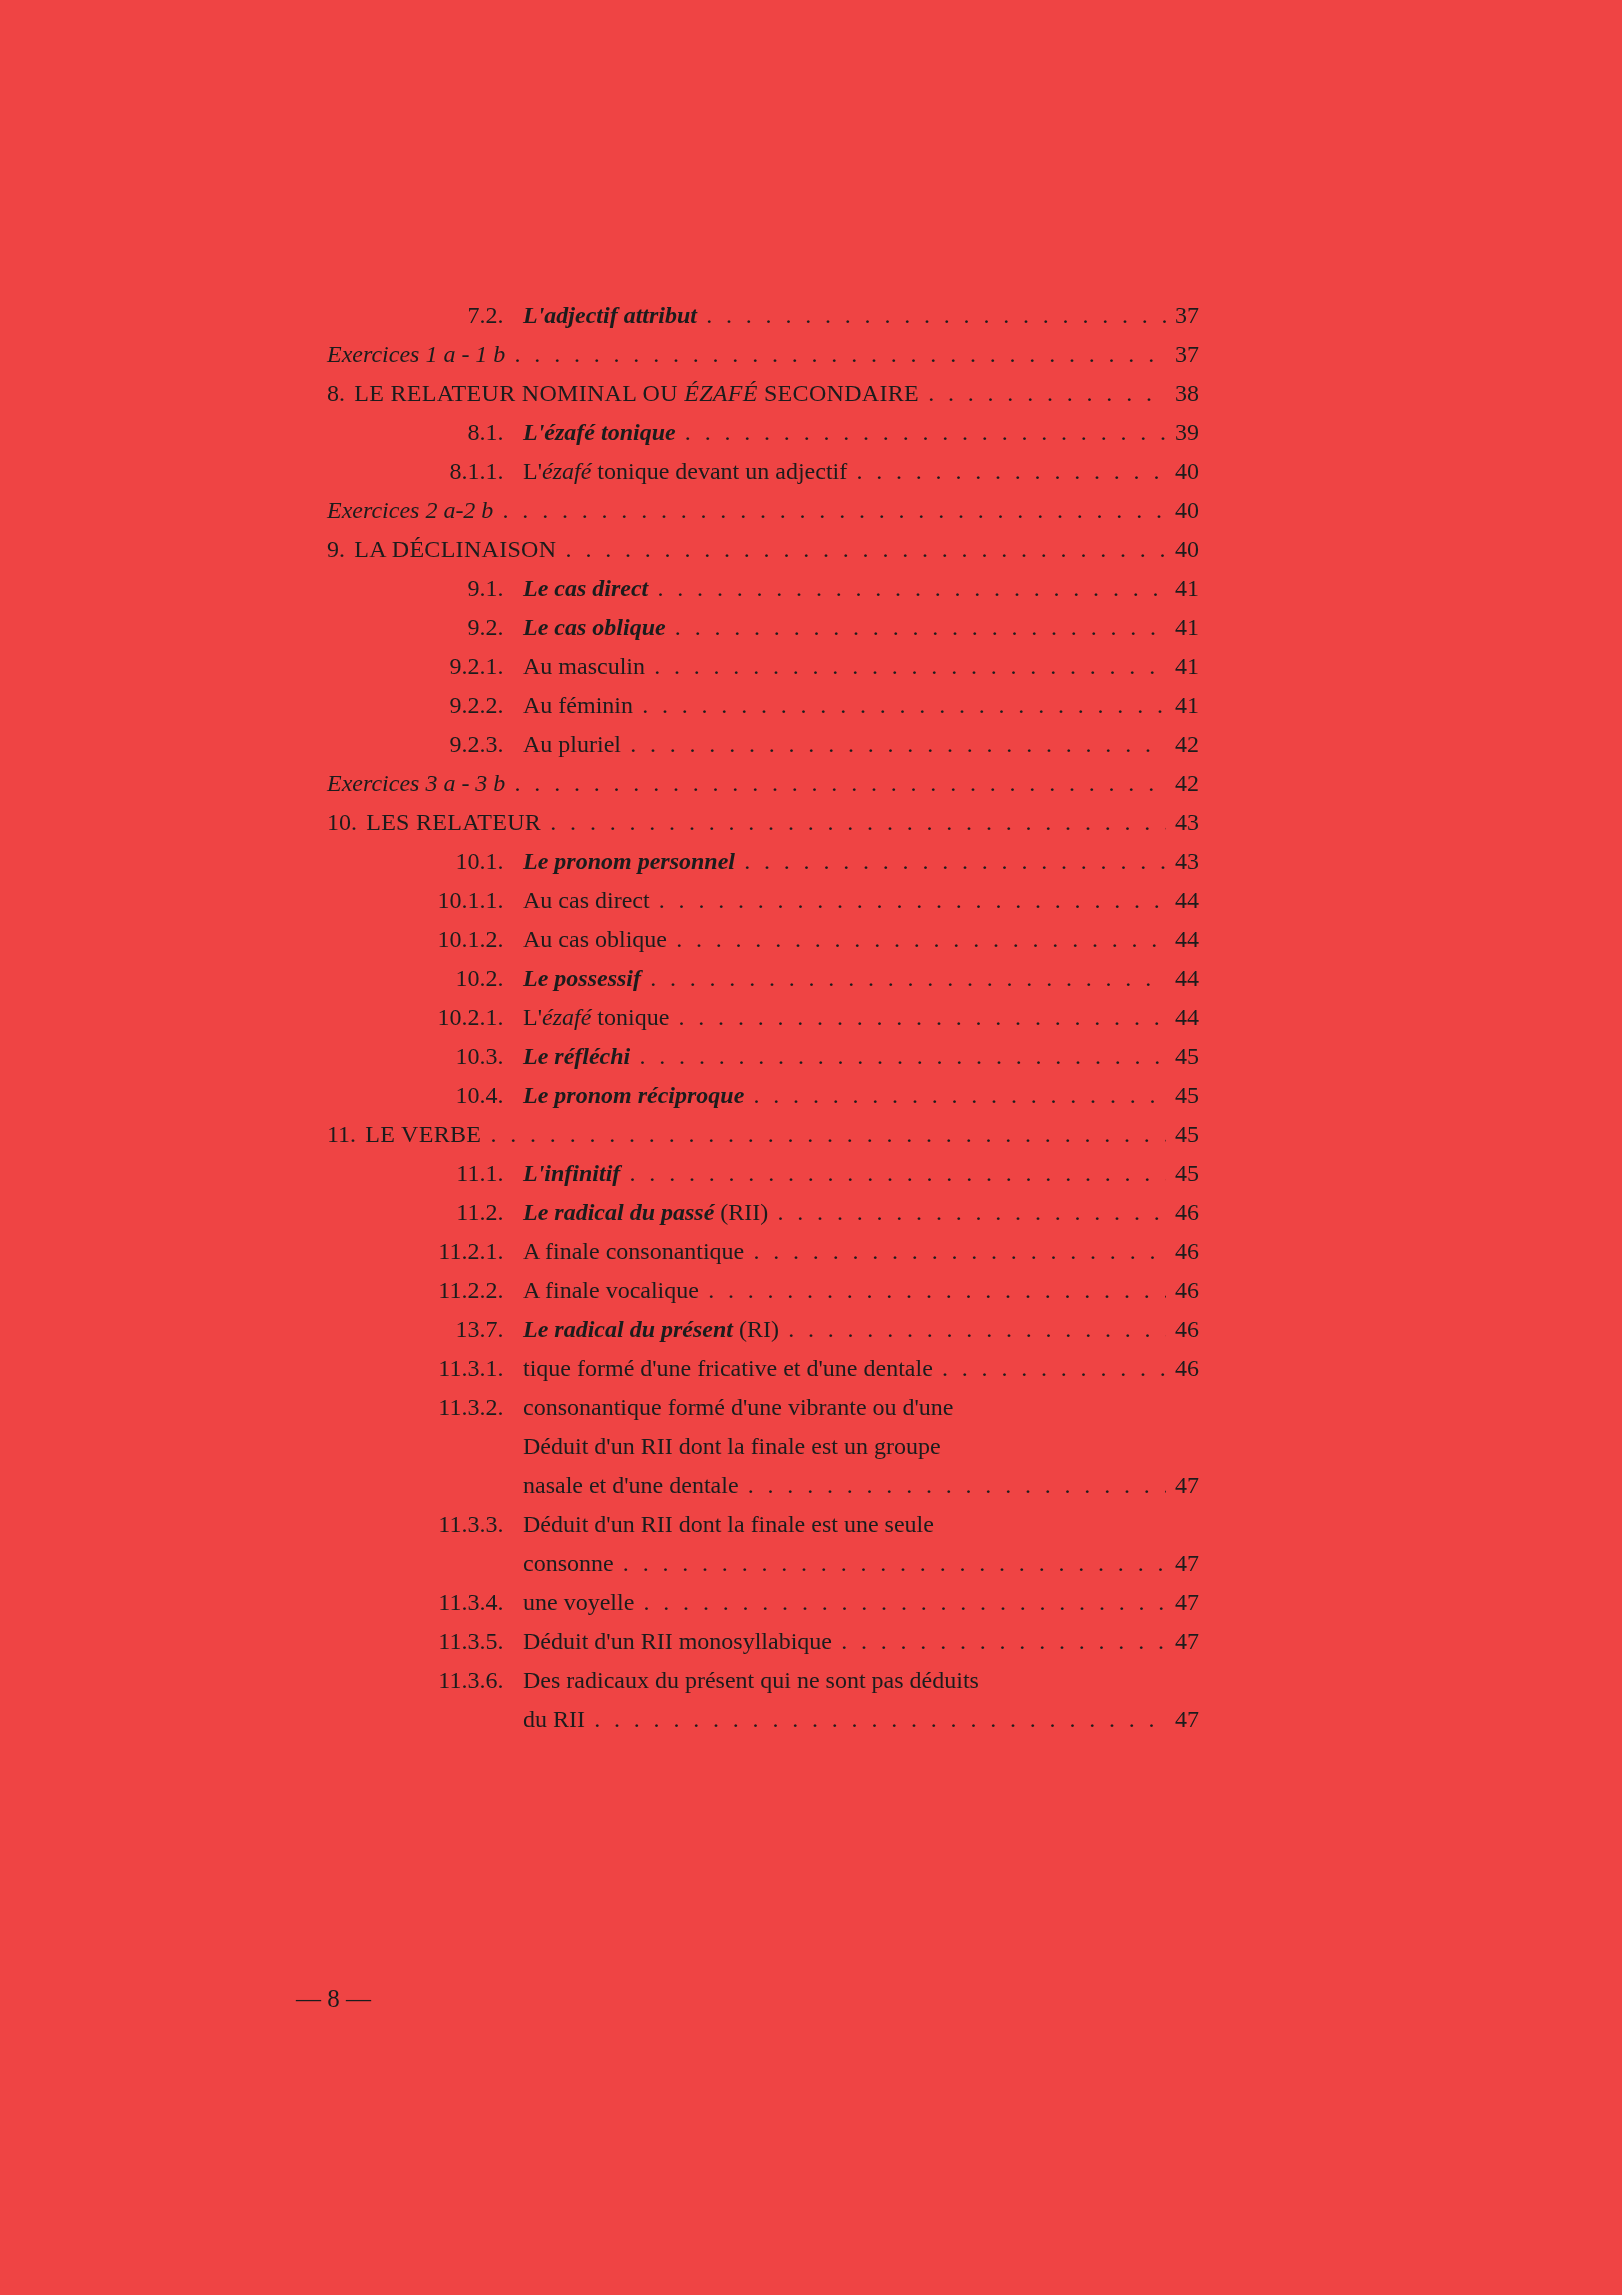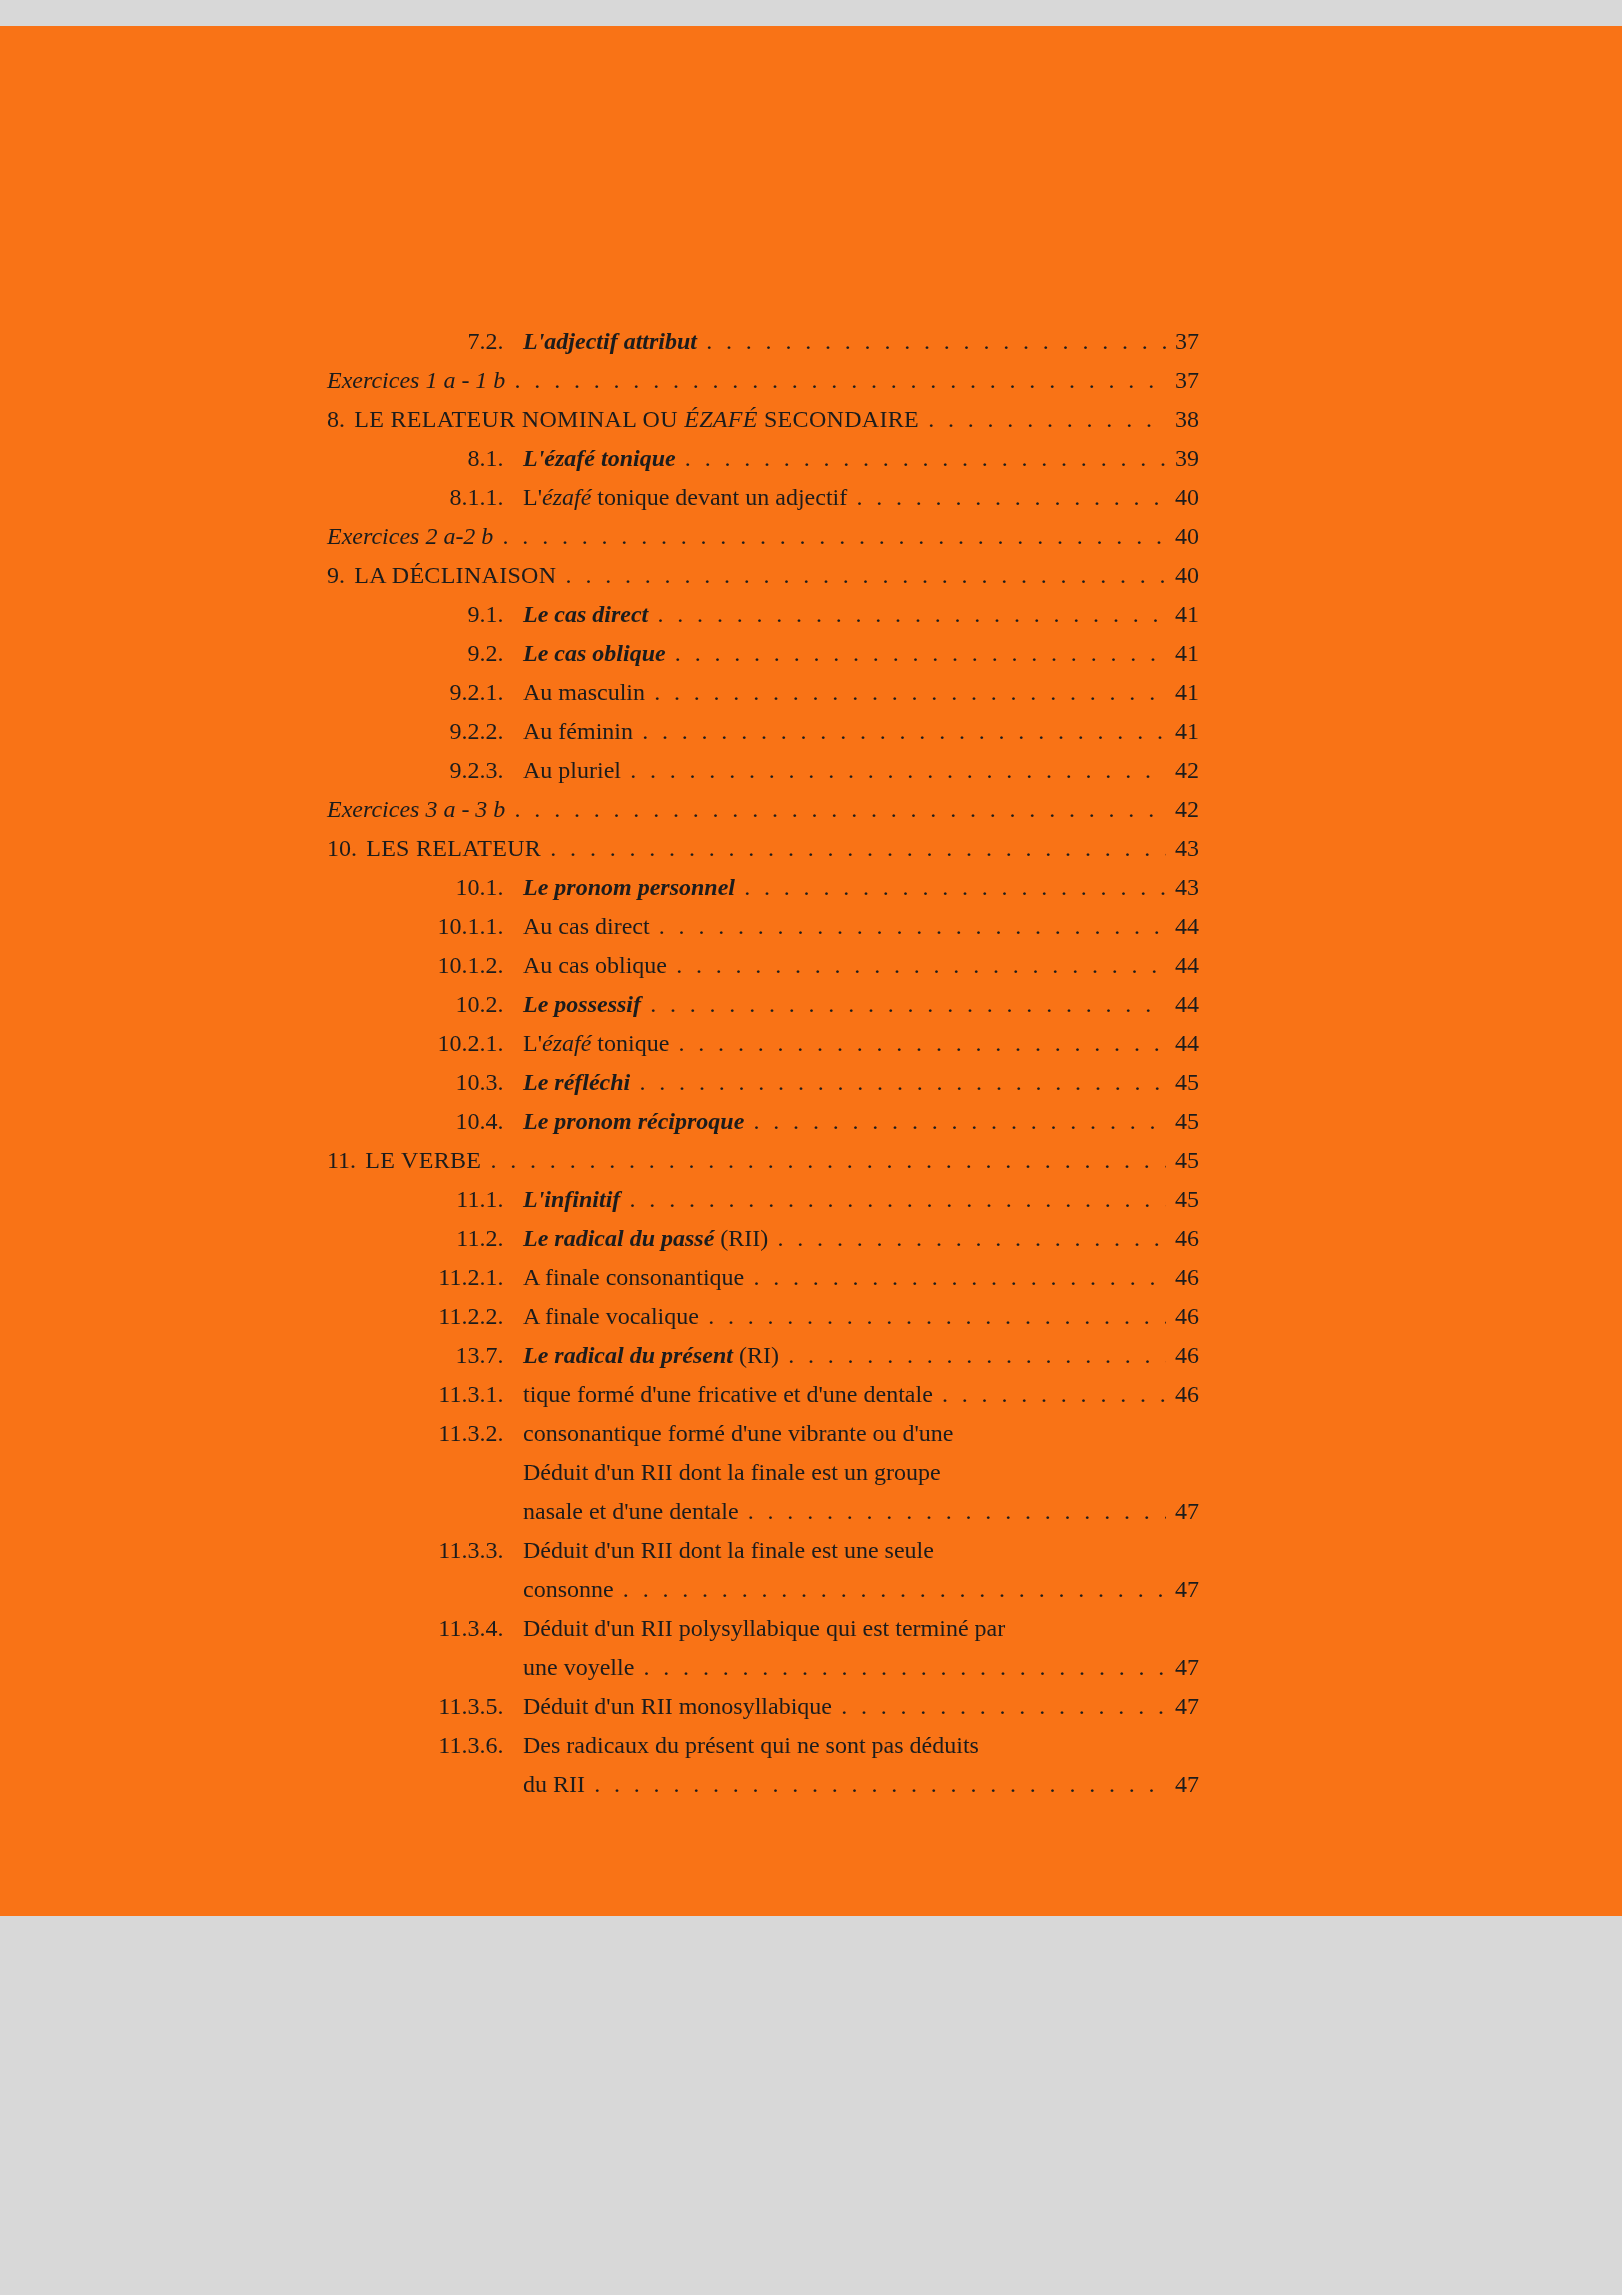--- a/index.html
+++ b/index.html
@@ -3,26 +3,25 @@
 <meta charset="utf-8">
 <style>
   * { margin: 0; padding: 0; box-sizing: border-box; }
   html, body { background: #d8d8d8; }
   body {
     width: 1622px; height: 2295px;
     font-family: "Liberation Serif", serif;
   }
   .page {
     position: relative;
-    width: 1622px; height: 1890px;
-    background: #f97316;
+    width: 1622px; height: 2295px;
+    background: #ef4444;
     color: #1c1c1c;
     font-size: 24px;
     overflow: hidden;
-    margin-top: 26px;
   }
   .toc {
     position: absolute;
     left: 327px; top: 296px;
     width: 872px;
   }
   .row {
     display: flex;
     align-items: flex-start;
   }
@@ -368,21 +367,20 @@
           <div class="line with-pg">
             <span class="txt"><span>consonne</span></span>
             <span class="leader">. . . . . . . . . . . . . . . . . . . . . . . . . . . . . . . . . . . . . . . . . . . . . . . . . . . . . . . . . . . . . . . . . . . . . . . . . . . . . . . . . . . . . . . . . . . . . . . . . . . . . . . . . . . . . . . . . . . . . . . . . . . . . . . . . . . . . . . . . . . . </span>
             <span class="pg">47</span>
           </div>
         </div>
       </div>
       <div class="row level-sub">
         <span class="num">11.3.4.</span>
         <div class="body">
-          <div class="line"><span class="txt"><span>Déduit d'un RII polysyllabique qui est terminé par</span></span></div>
           <div class="line with-pg">
             <span class="txt"><span>une voyelle</span></span>
             <span class="leader">. . . . . . . . . . . . . . . . . . . . . . . . . . . . . . . . . . . . . . . . . . . . . . . . . . . . . . . . . . . . . . . . . . . . . . . . . . . . . . . . . . . . . . . . . . . . . . . . . . . . . . . . . . . . . . . . . . . . . . . . . . . . . . . . . . . . . . . . . . . . </span>
             <span class="pg">47</span>
           </div>
         </div>
       </div>
       <div class="row level-sub">
         <span class="num">11.3.5.</span>
         <div class="body">

